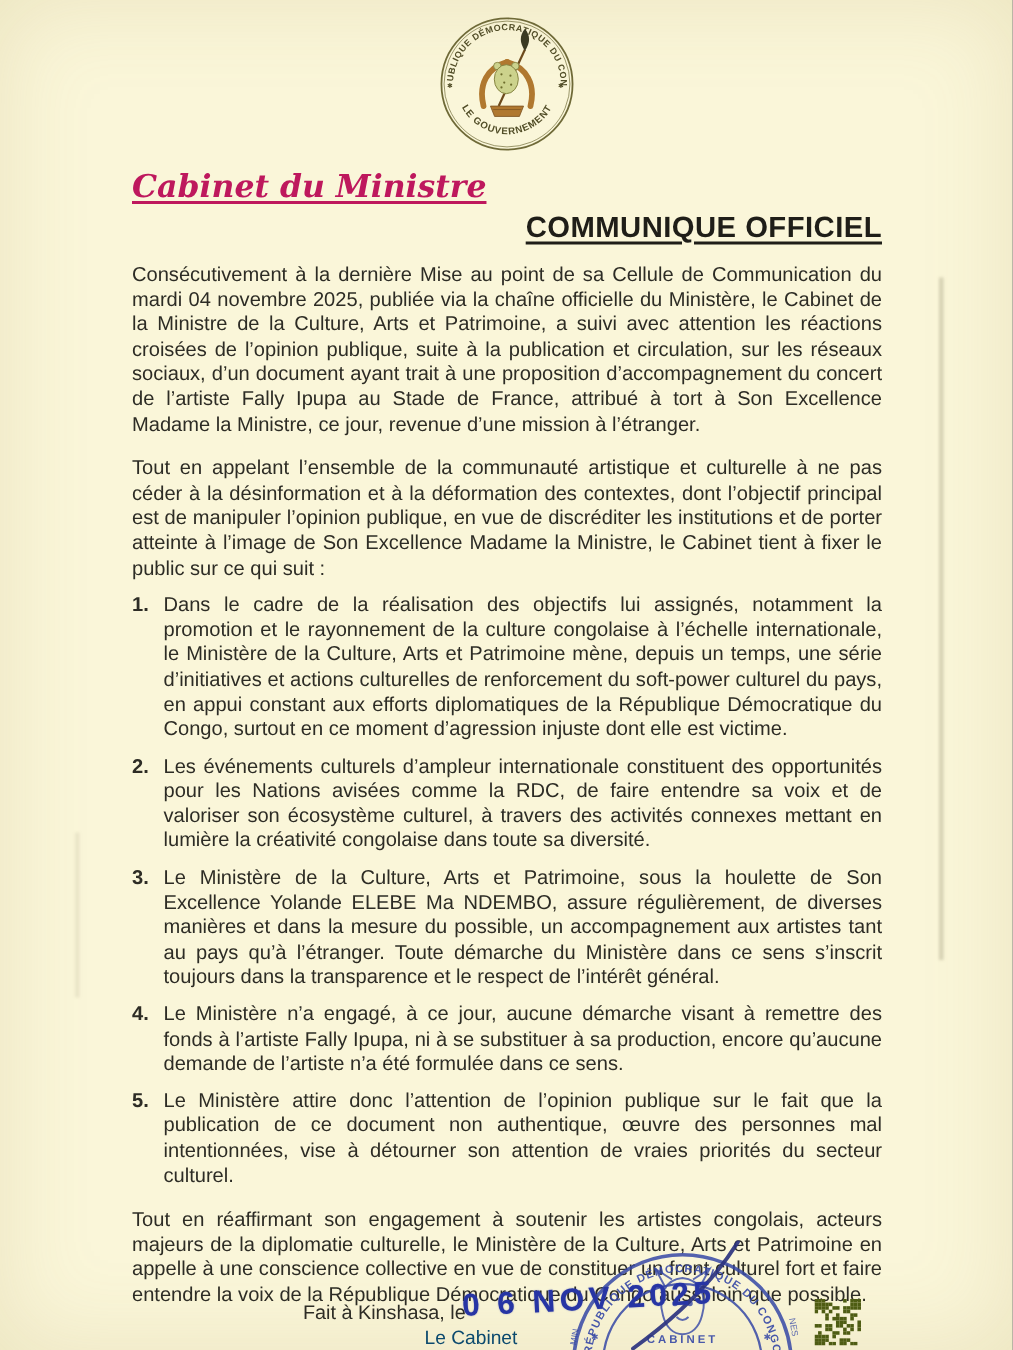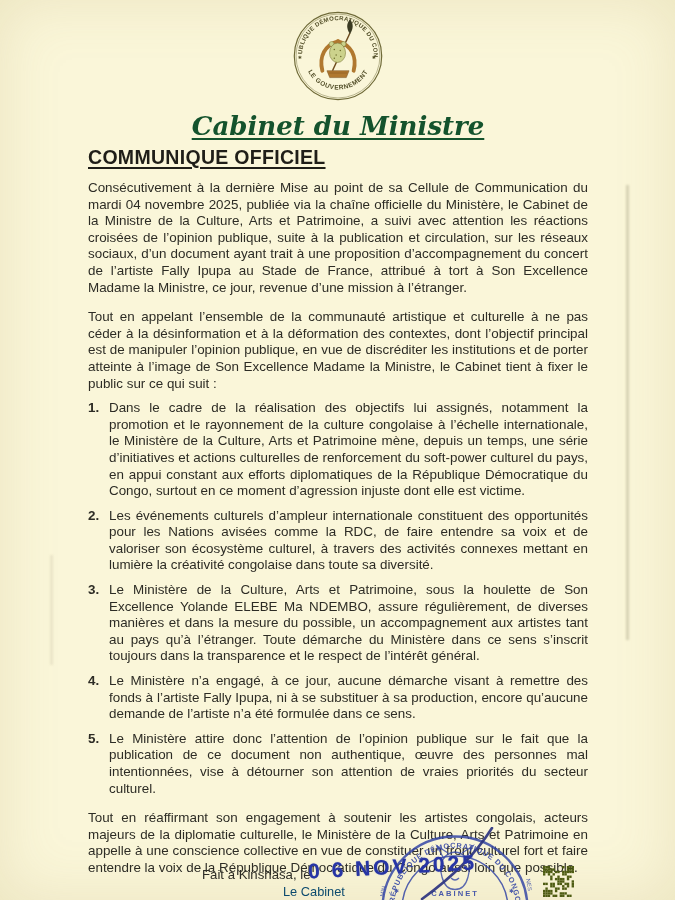--- a/index.html
+++ b/index.html
@@ -10,27 +10,27 @@
     box-shadow: inset 0 0 60px rgba(170,150,80,0.18);
   }
   .content { position:absolute; left:88px; top:0; width:500px; }
 
   .seal { display:block; margin:10px auto 0; }
   .ministry {
     margin-top:6px; text-align:center; font-weight:bold;
     font-size:12.8px; letter-spacing:0.2px; color:#26251e;
   }
   .office {
-    margin-top:9px; text-align:center;
+    margin-top:9px; 
     font-family:"DejaVu Serif", serif; font-style:italic; font-weight:bold;
-    font-size:26px; text-decoration:underline; text-underline-offset:3px;
-    color:#14532d;
+    font-size:21px; text-decoration:underline; text-underline-offset:3px;
+    color:#be185d;
   }
   .doc-title {
-    margin-top:5px; text-align:left; font-weight:bold; font-size:19.5px;
+    margin-top:5px; text-align:right; font-weight:bold; font-size:19.5px;
     letter-spacing:0.3px; text-decoration:underline; text-decoration-thickness:2px;
     text-underline-offset:3px; color:#1f1e18;
   }
 
   .body-text p {
     font-size:13.4px; line-height:16.6px; text-align:justify;
     margin:13px 0 8px; color:#2d2c25;
   }
   .body-text p.first { margin-top:11px; }
   ol.points { list-style:none; margin:8px 0 0; padding:0; }

